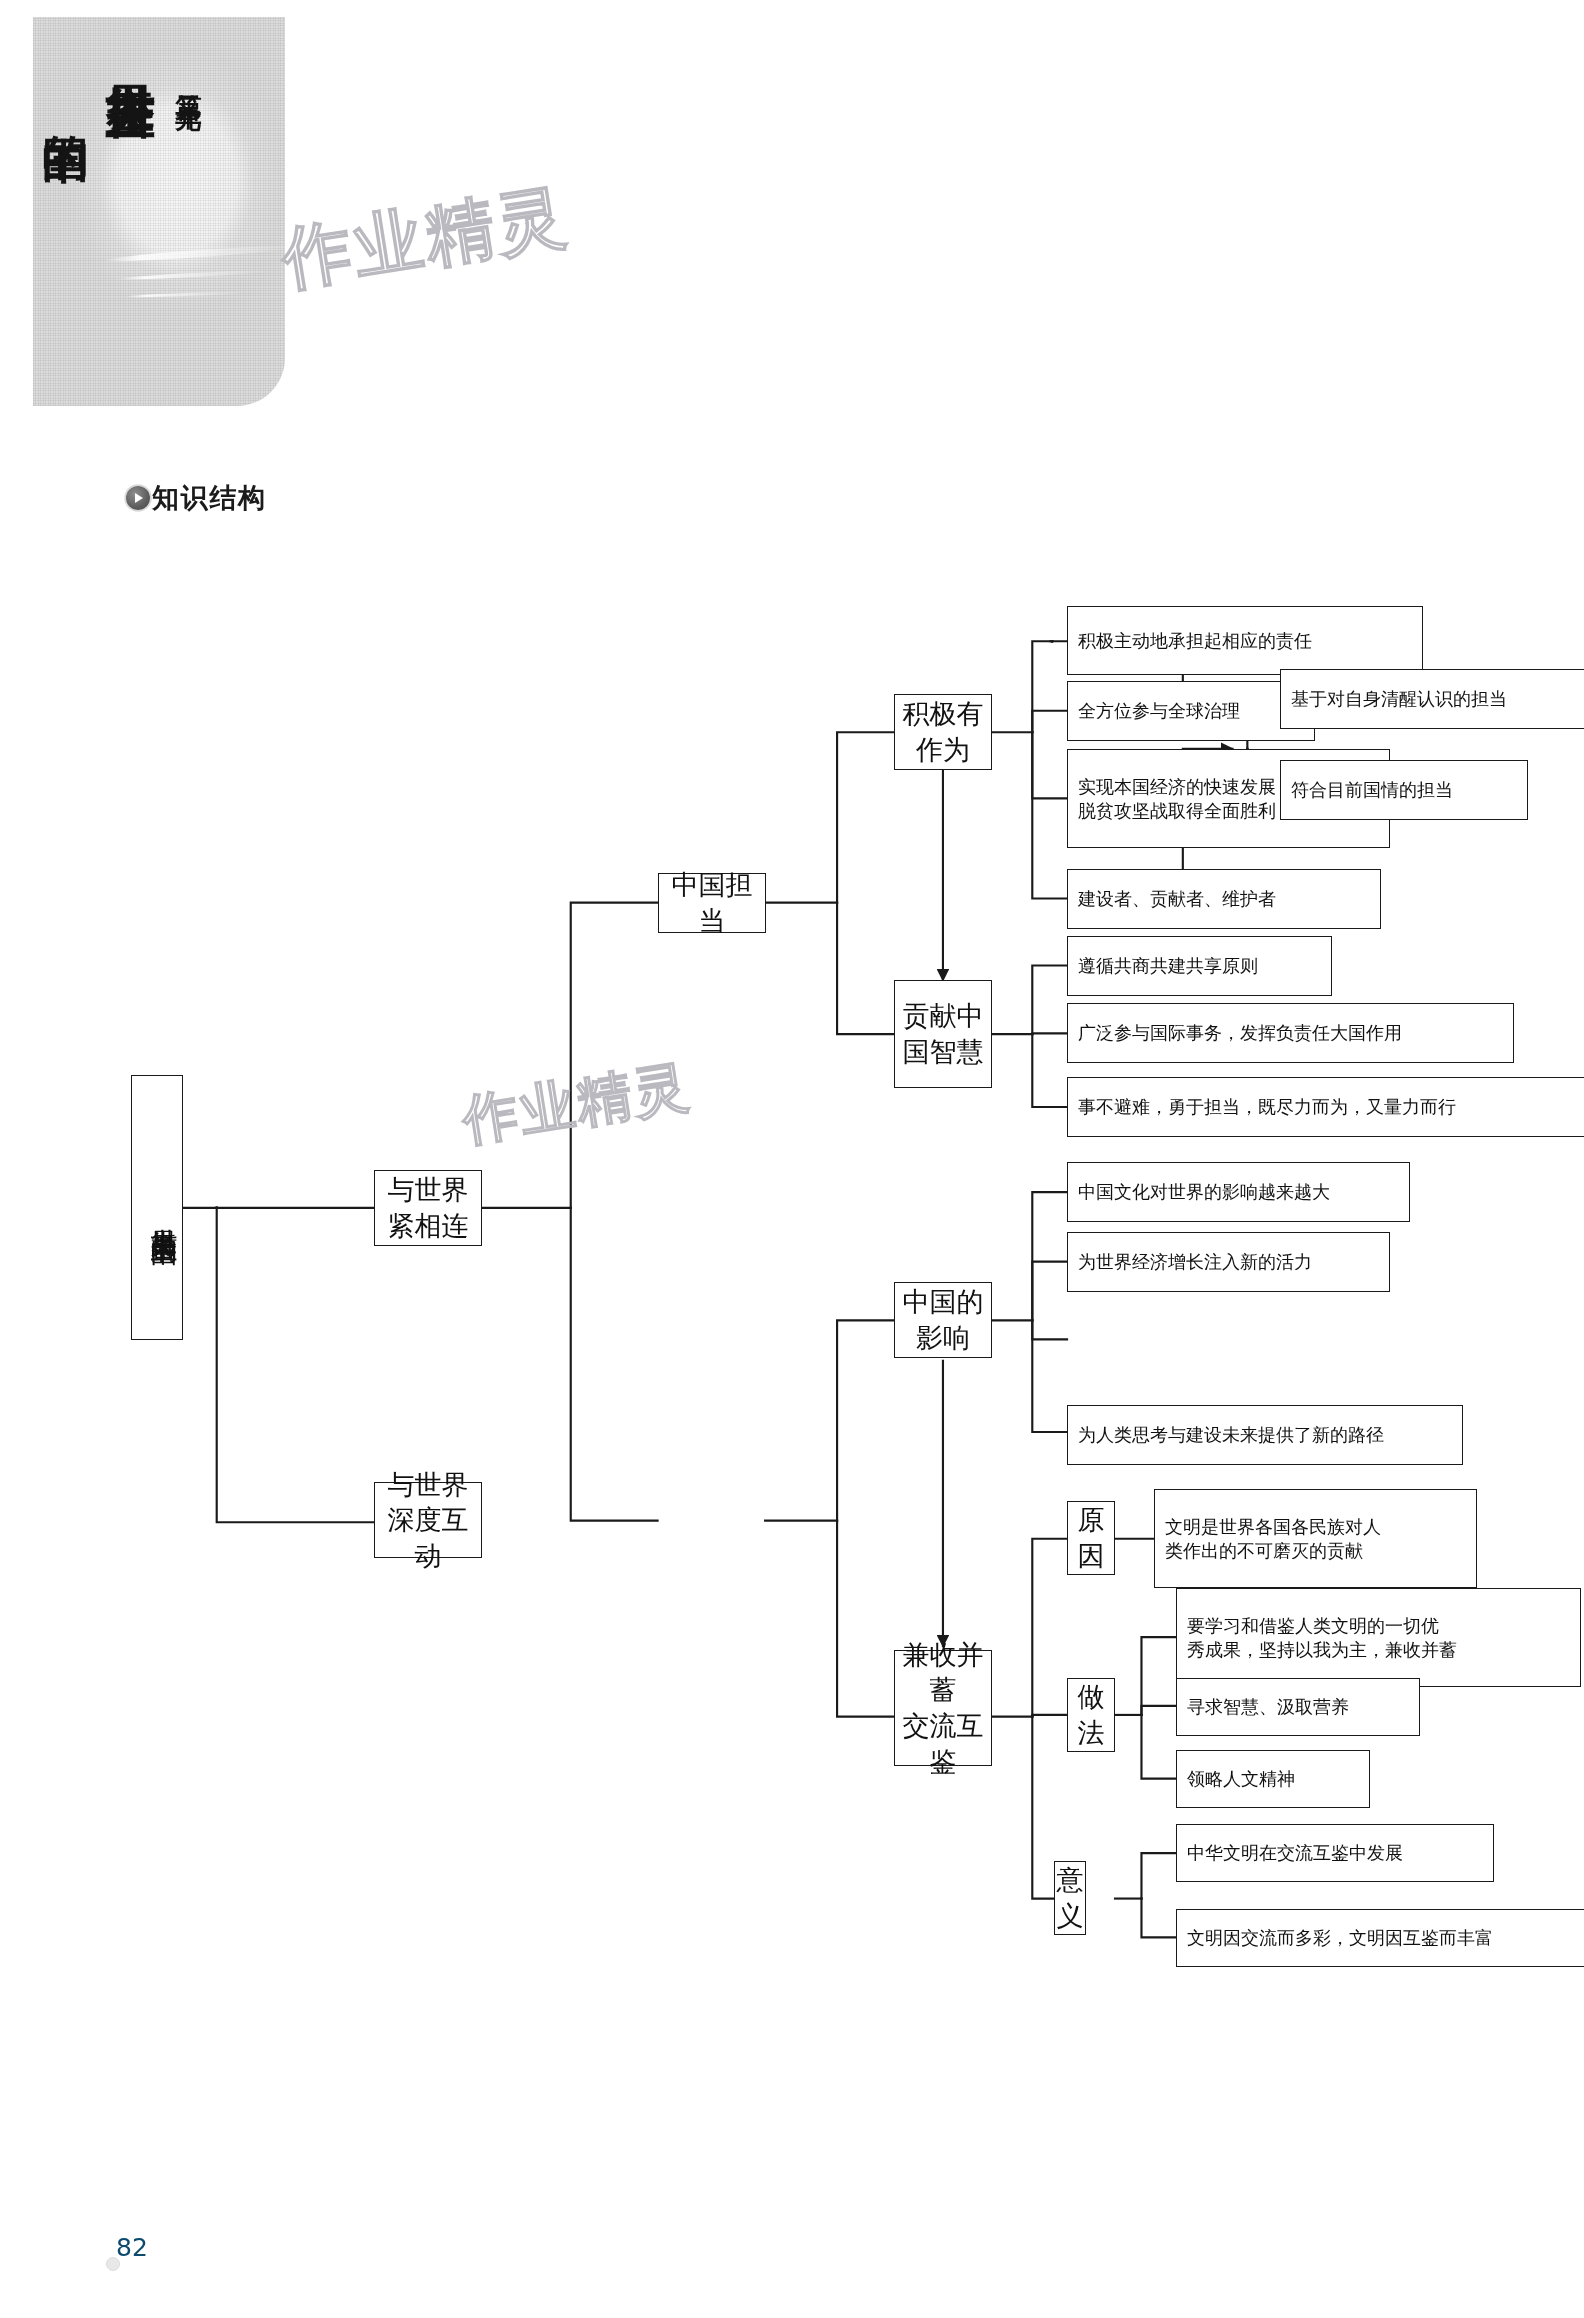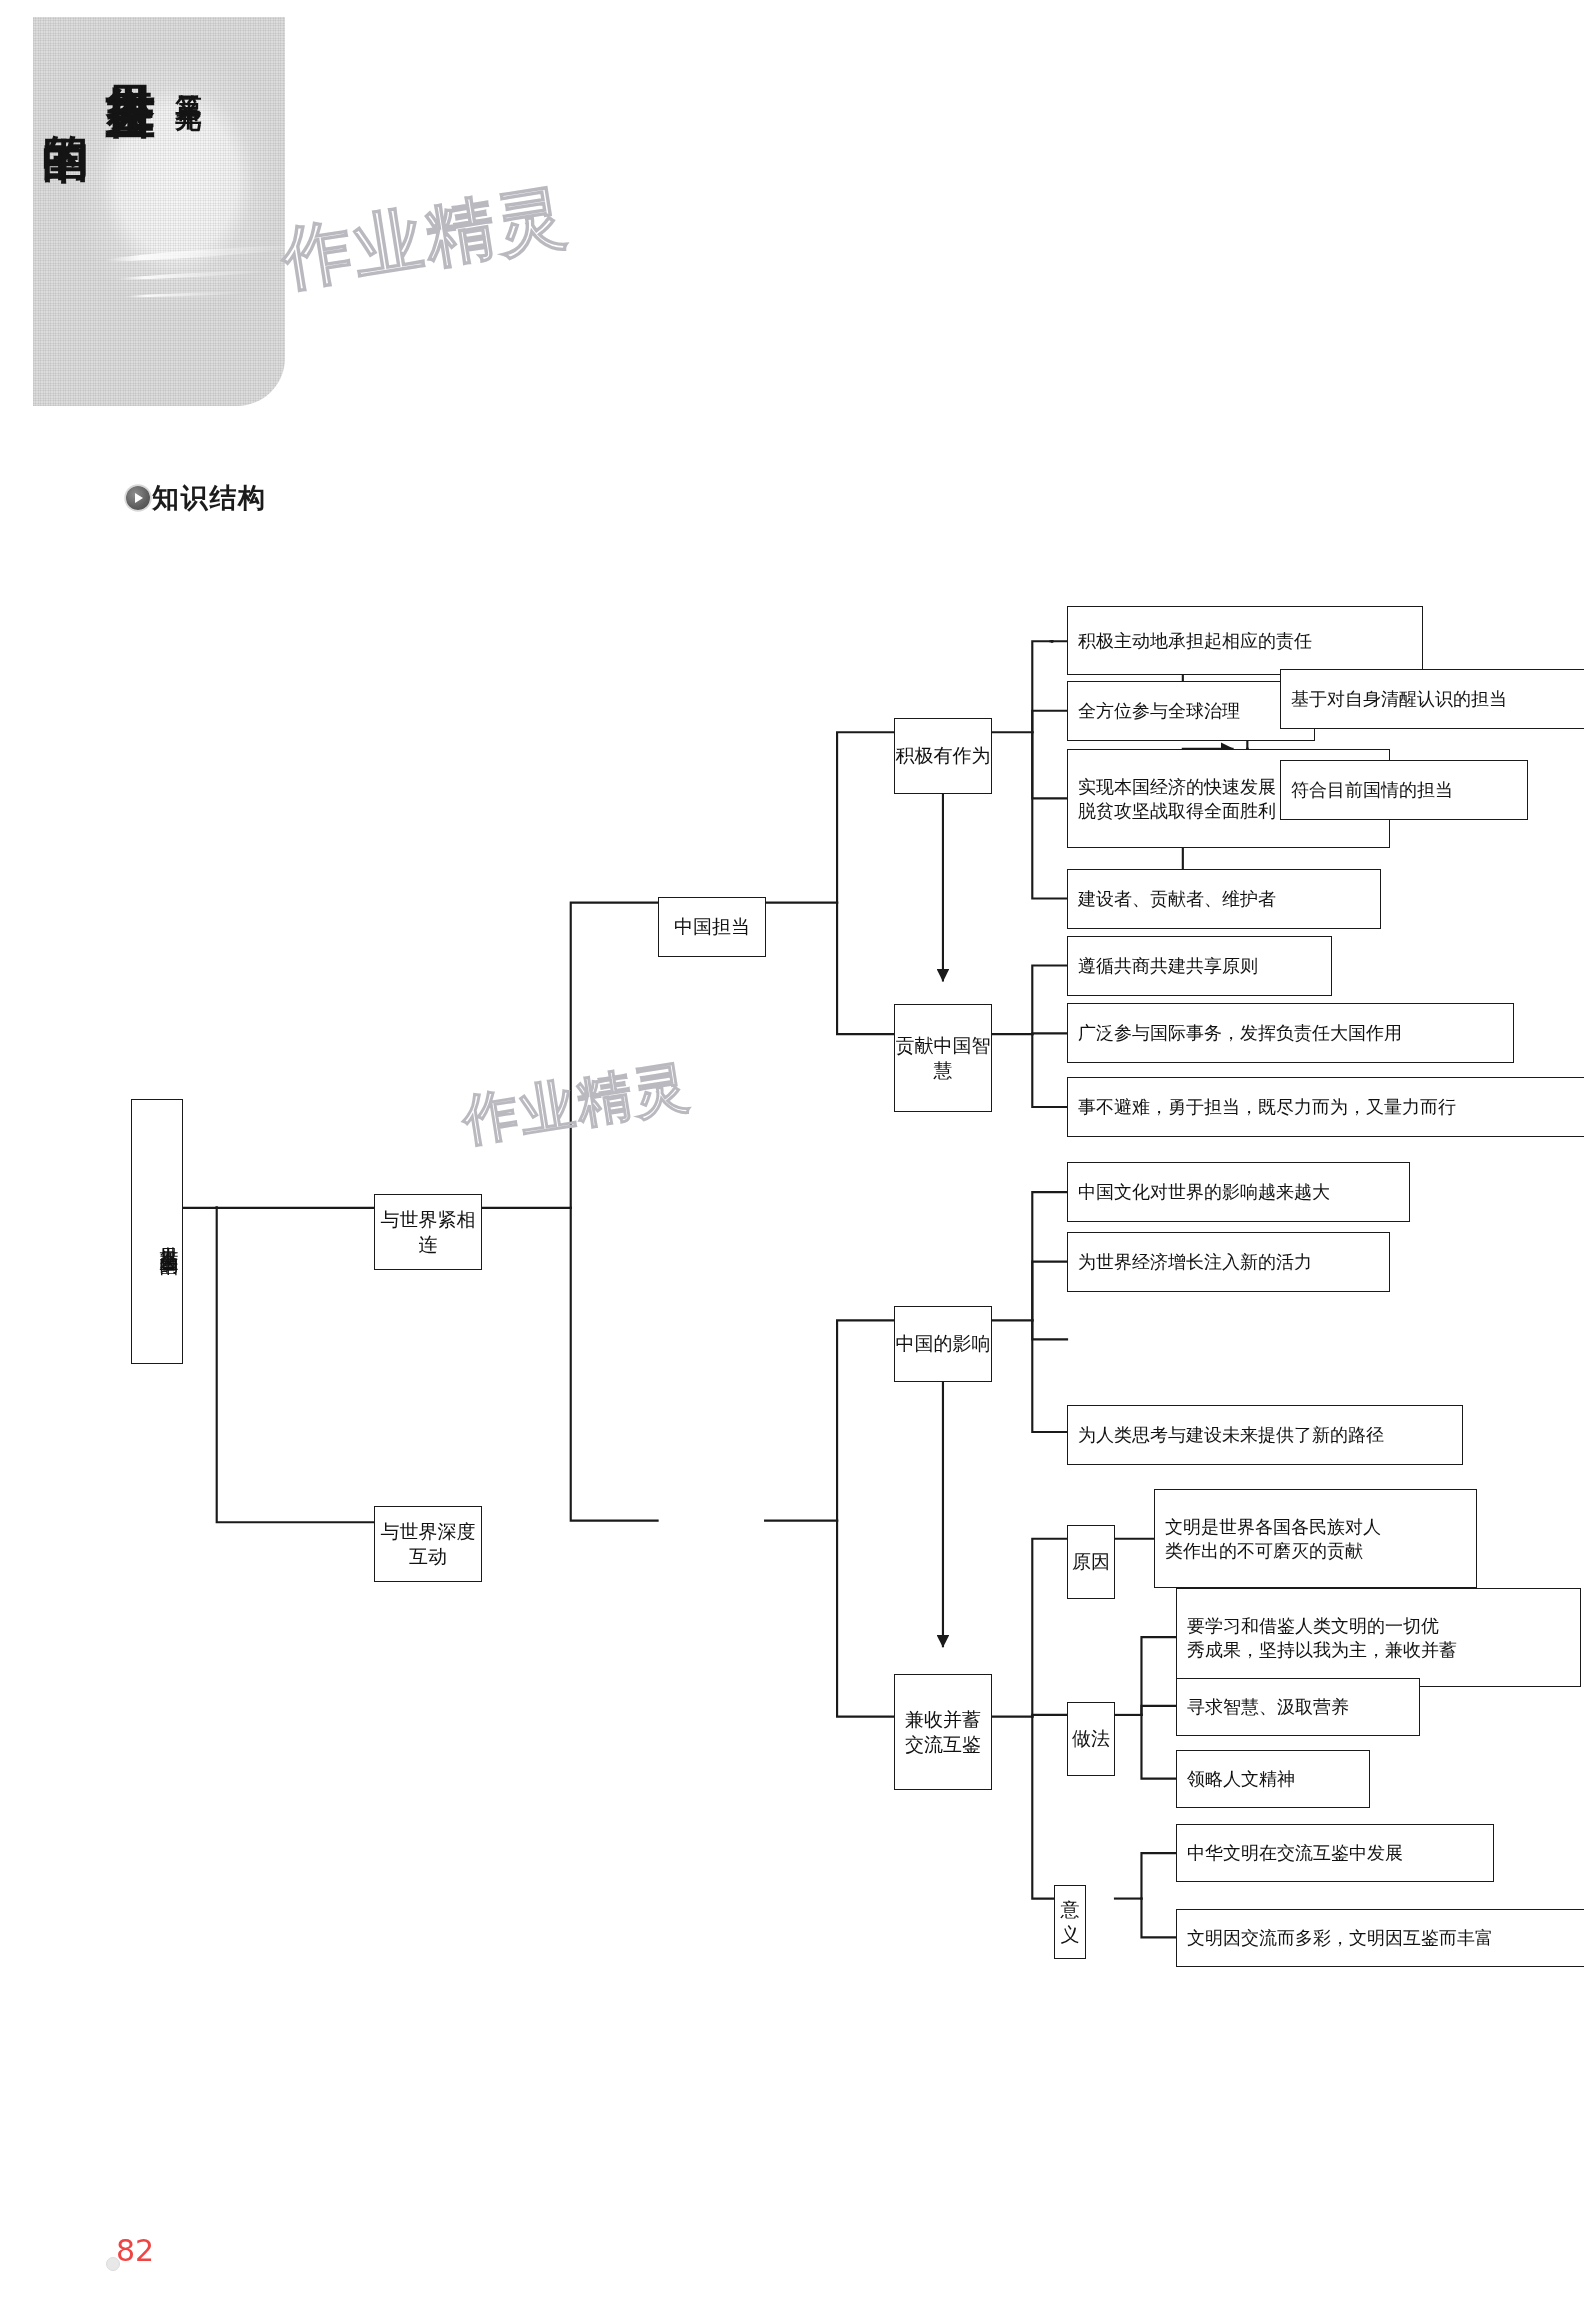--- a/index.html
+++ b/index.html
@@ -87,28 +87,28 @@
     position:absolute;box-sizing:border-box;
     border:1.7px solid #1a1a1a;background:#fff;
     display:flex;align-items:center;
     font-family:"DejaVu Sans","Liberation Sans",sans-serif;
     color:#111;line-height:1.32;
   }
   .node .t{display:block;width:100%;}
   .node.center{justify-content:center;text-align:center;}
   .node.left{justify-content:flex-start;text-align:left;padding-left:10px;padding-right:8.3px;}
   .node.vert{writing-mode:vertical-rl;text-orientation:upright;justify-content:center;align-items:flex-start;padding-top:13.2px;letter-spacing:1.7px;}
-  .fs26{font-size:19px;margin-top:24px;}
+  .fs26{font-size:27px;}
   .fs27{font-size:18px;}
 
   
   #page-footer{
     position:absolute;left:116px;top:2233px;
     font-family:"DejaVu Sans","Liberation Sans",sans-serif;
-    font-size:30px;color:#ef4444;
+    font-size:25px;color:#0c4a6e;
   }
   #page-dot{
     position:absolute;left:106px;top:2257px;width:12.4px;height:12.4px;border-radius:50%;
     background:#e8e8e8;border:0.8px solid #dcdcdc;
   }
 </style>
 </head>
 <body>
 
 <div id="unit-banner">

